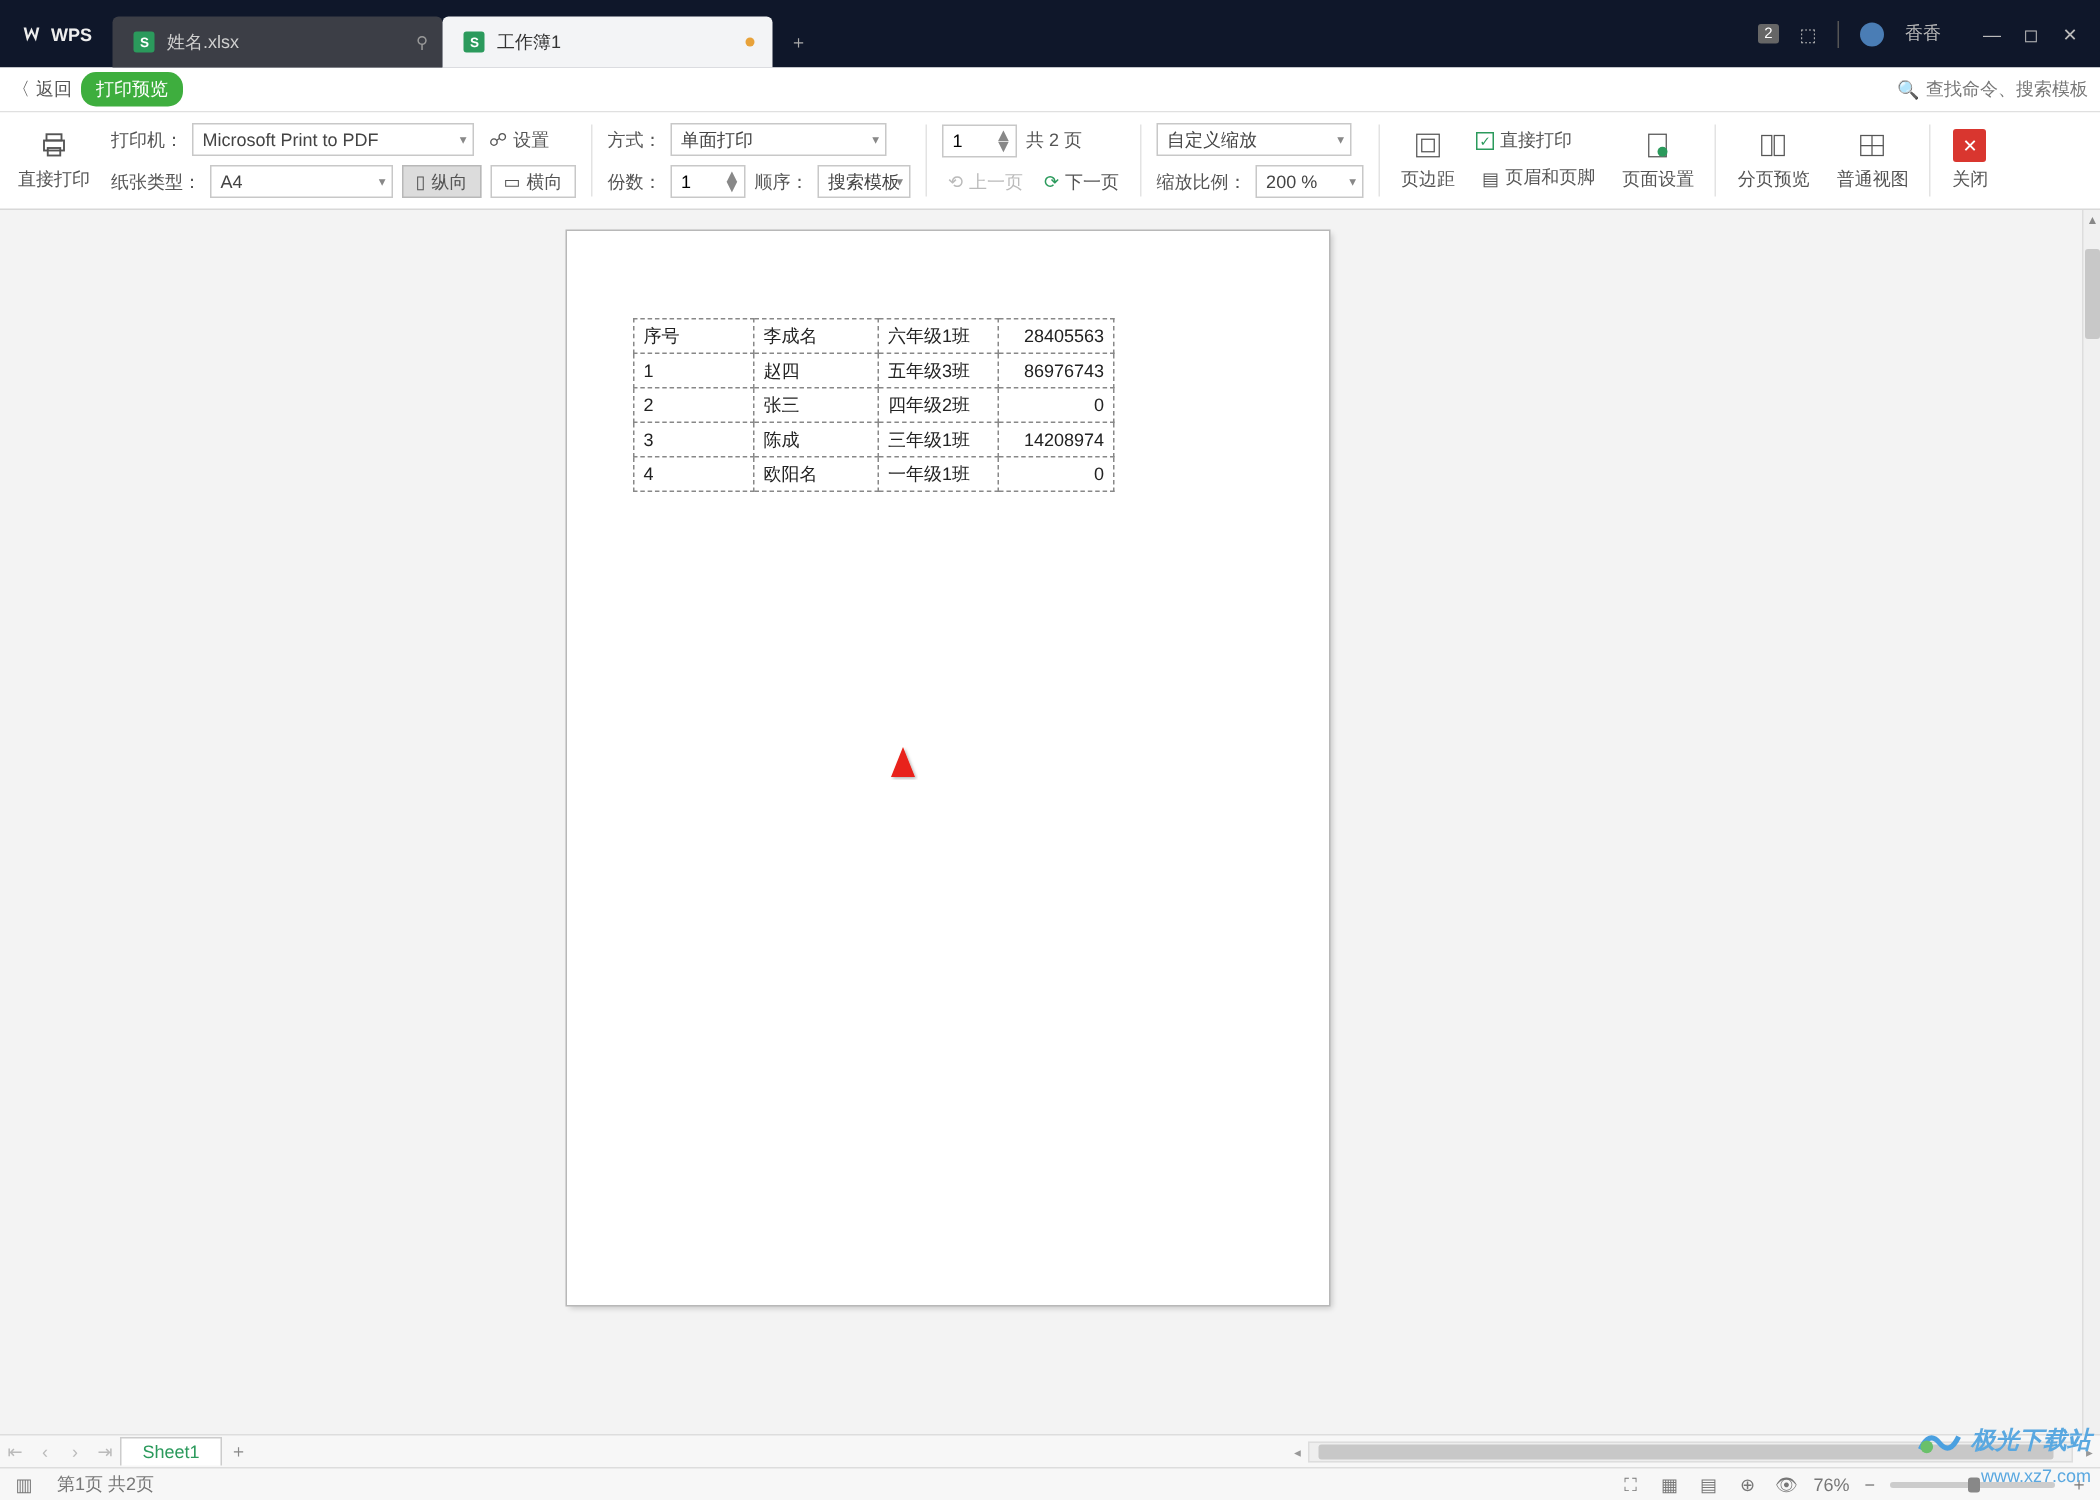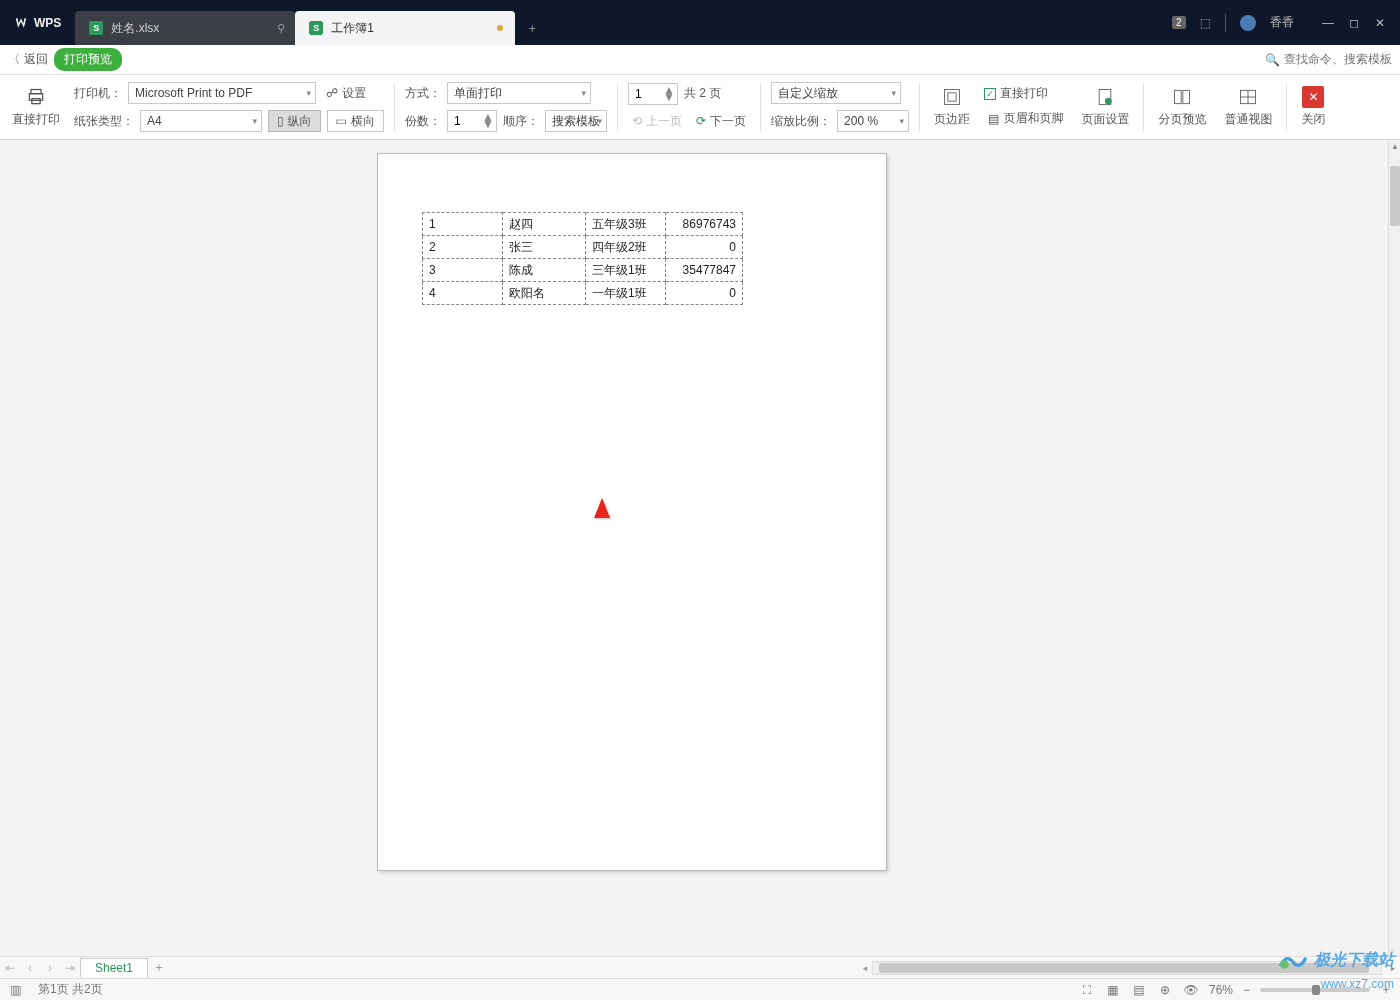--- a/index.html
+++ b/index.html
@@ -291,37 +291,43 @@
   <div class="iconbtn">
     <div class="closebtn">✕</div>
     <span>关闭</span>
   </div>
 </div>
 
 <div class="preview">
   <div class="page">
     <table class="tbl">
       <tbody>
+          <tr>
+            <td class="c1">序号</td>
+            <td class="c2">李成名</td>
+            <td class="c3">六年级1班</td>
+            <td class="c4">28405563</td>
+          </tr>
       <tr>
             <td class="c1">1</td>
             <td class="c2">赵四</td>
             <td class="c3">五年级3班</td>
             <td class="c4">86976743</td>
           </tr>
       <tr>
             <td class="c1">2</td>
             <td class="c2">张三</td>
             <td class="c3">四年级2班</td>
             <td class="c4">0</td>
           </tr>
       <tr>
             <td class="c1">3</td>
             <td class="c2">陈成</td>
             <td class="c3">三年级1班</td>
-            <td class="c4">35477847</td>
+            <td class="c4">14208974</td>
           </tr>
       <tr>
             <td class="c1">4</td>
             <td class="c2">欧阳名</td>
             <td class="c3">一年级1班</td>
             <td class="c4">0</td>
           </tr>
     </tbody>
       </table>
   </div>

